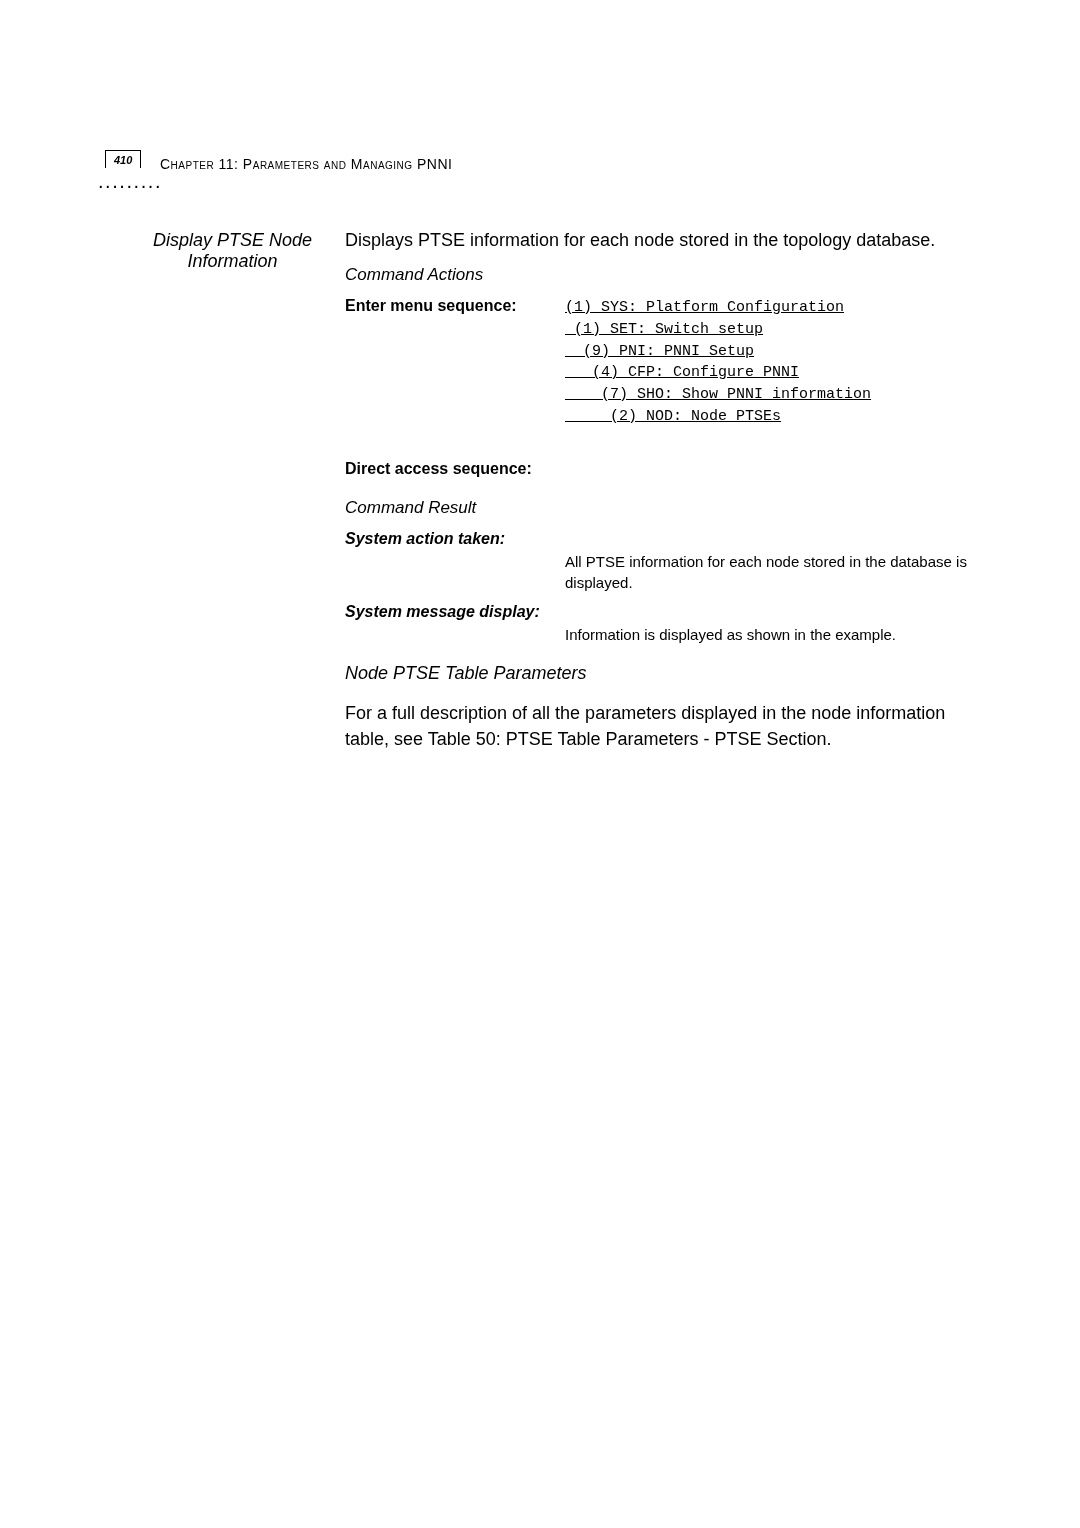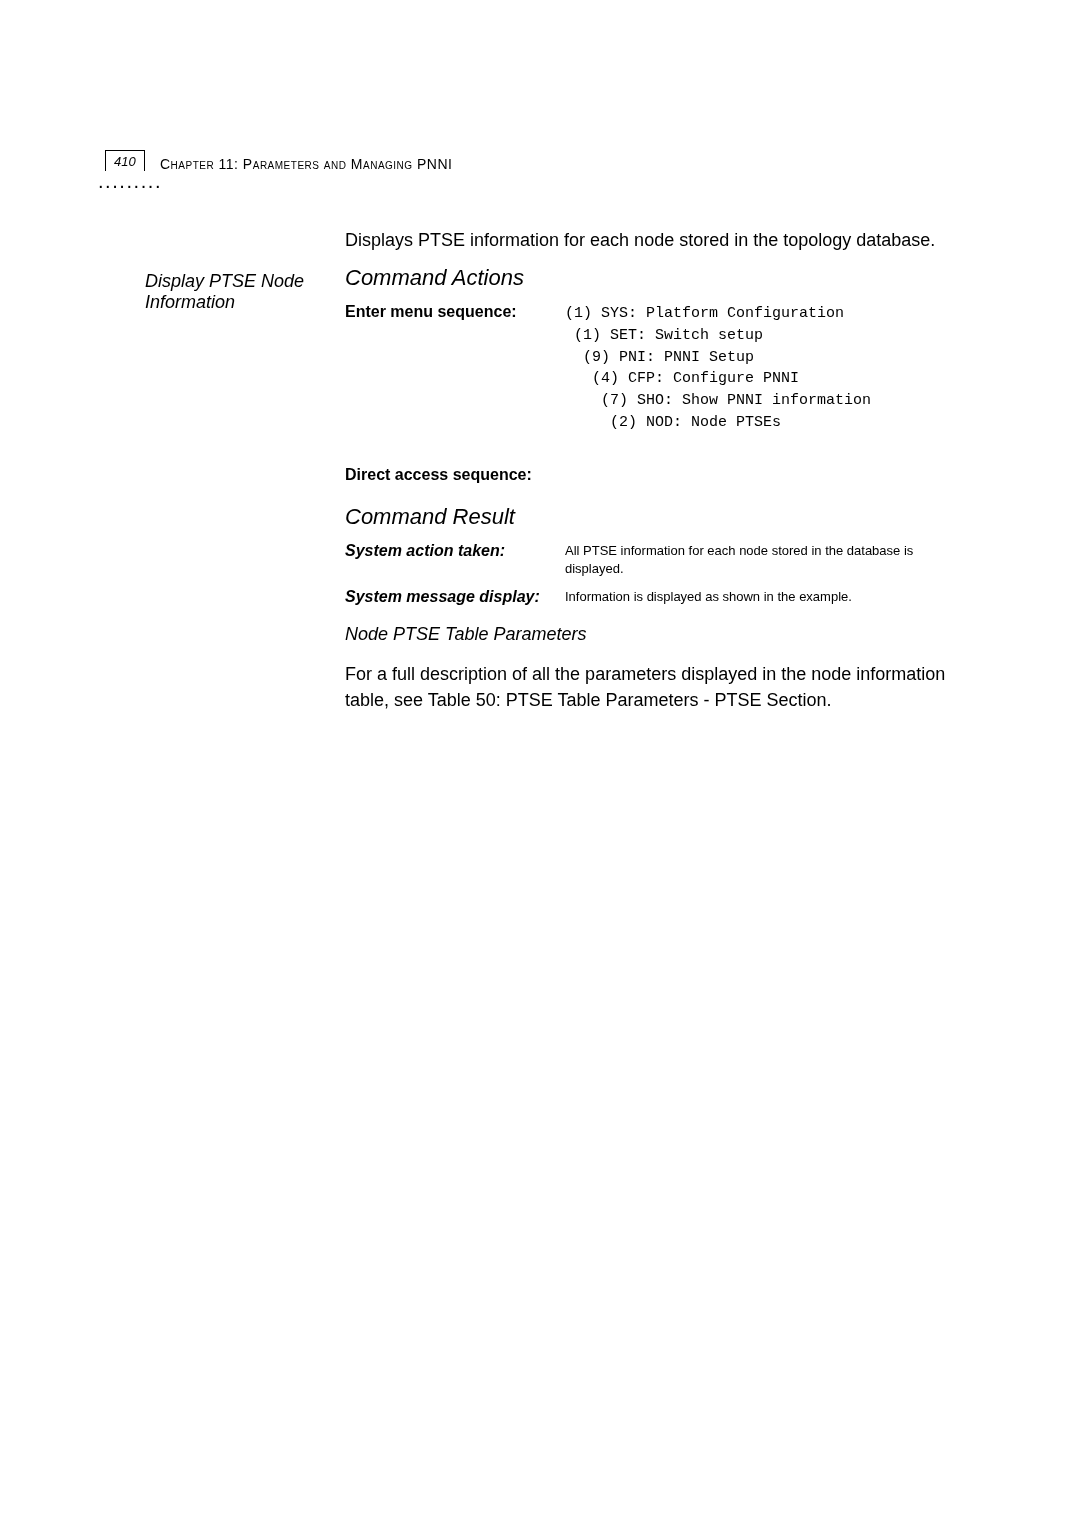--- a/index.html
+++ b/index.html
@@ -18,21 +18,22 @@
       padding-top: 160px;
     }
     .page-number-box {
       position: absolute;
       top: 150px;
       left: 105px;
       border: 1.5px solid #000;
       border-bottom: none;
       padding: 3px 8px 2px 8px;
       font-style: italic;
-      font-size: 13px;
+      font-size: 11px;
+      font-weight: bold;
     }
     .dots {
       position: absolute;
       top: 178px;
       left: 98px;
       font-size: 20px;
       line-height: 6px;
       letter-spacing: -2px;
       font-family: Arial;
     }
@@ -49,50 +50,50 @@
       top: 230px;
       left: 145px;
       right: 105px;
     }
     .row {
       display: flex;
       margin-bottom: 8px;
     }
     .left-col {
       width: 200px;
-      text-align: left;
+      text-align: center;
       padding-right: 25px;
       font-style: italic;
       font-size: 18px;
       flex-shrink: 0;
-      margin-top: 41px;
     }
     .right-col {
       flex: 1;
       font-size: 18px;
     }
     .section-heading {
       font-style: italic;
-      font-size: 22px;
+      font-size: 17px;
       margin-top: 14px;
       margin-bottom: 12px;
     }
     .action-row {
       display: flex;
       margin-bottom: 4px;
     }
     .action-label {
       width: 220px;
       font-weight: bold;
       font-size: 16px;
       flex-shrink: 0;
     }
     .action-value {
       flex: 1;
       font-size: 15px;
+      text-decoration: underline;
     }
     .mono {
       font-family: "Courier New", monospace;
       font-size: 15px;
       white-space: pre;
       line-height: 1.45;
     }
     .menu-seq-block {
       margin-top: 2px;
       margin-bottom: 32px;
@@ -102,22 +103,23 @@
     .result-row { display: flex; margin-bottom: 10px; }
     .result-label {
       width: 220px;
       font-weight: bold;
       font-style: italic;
       font-size: 16px;
       flex-shrink: 0;
     }
     .result-value {
       flex: 1;
-      font-size: 13px;
+      font-size: 15px;
       line-height: 1.4;
+      margin-top: 21px;
     }
     .subsection {
       font-style: italic;
       font-size: 18px;
       margin-top: 18px;
       margin-bottom: 16px;
     }
     .body-text {
       font-size: 18px;
       line-height: 1.45;

